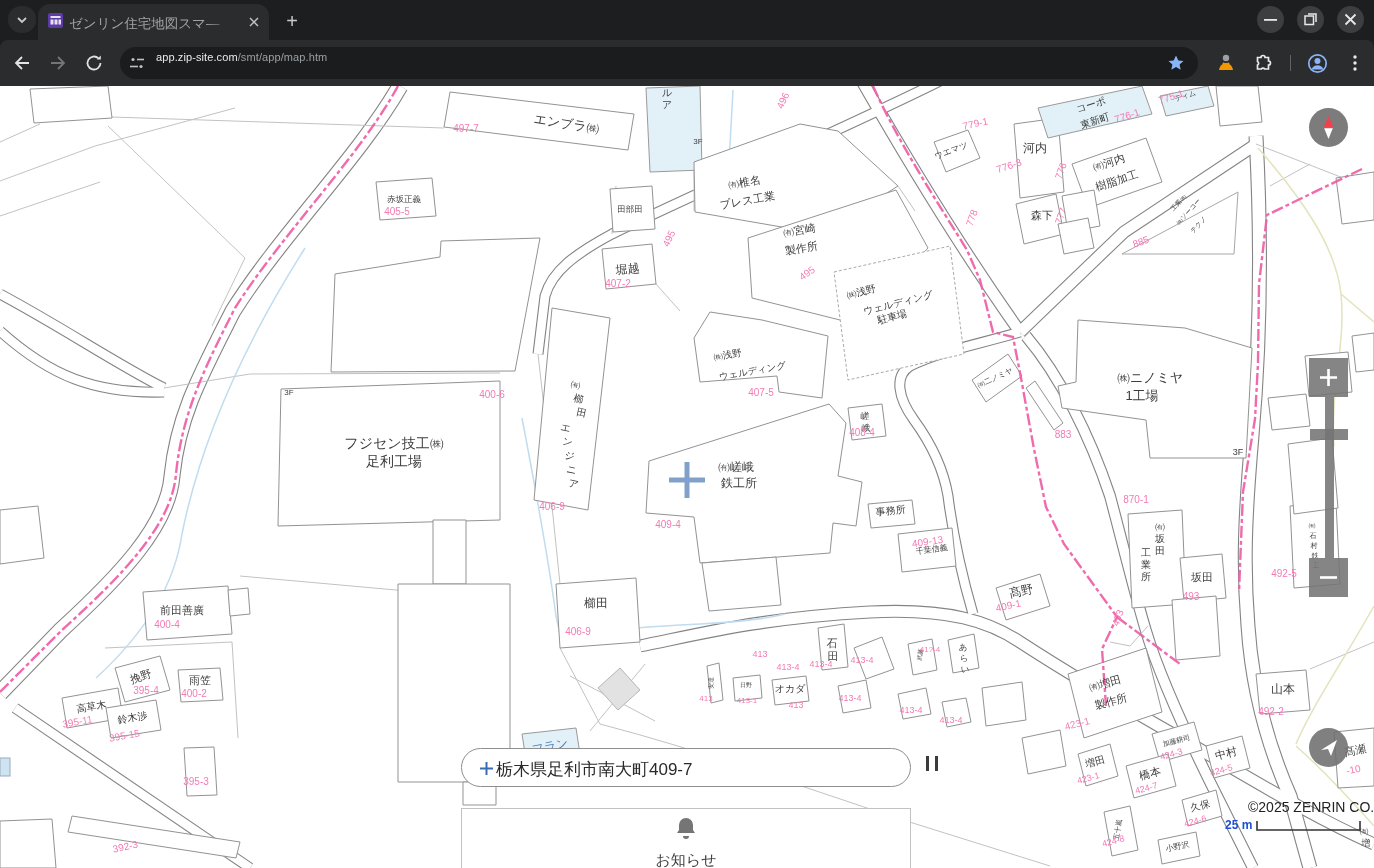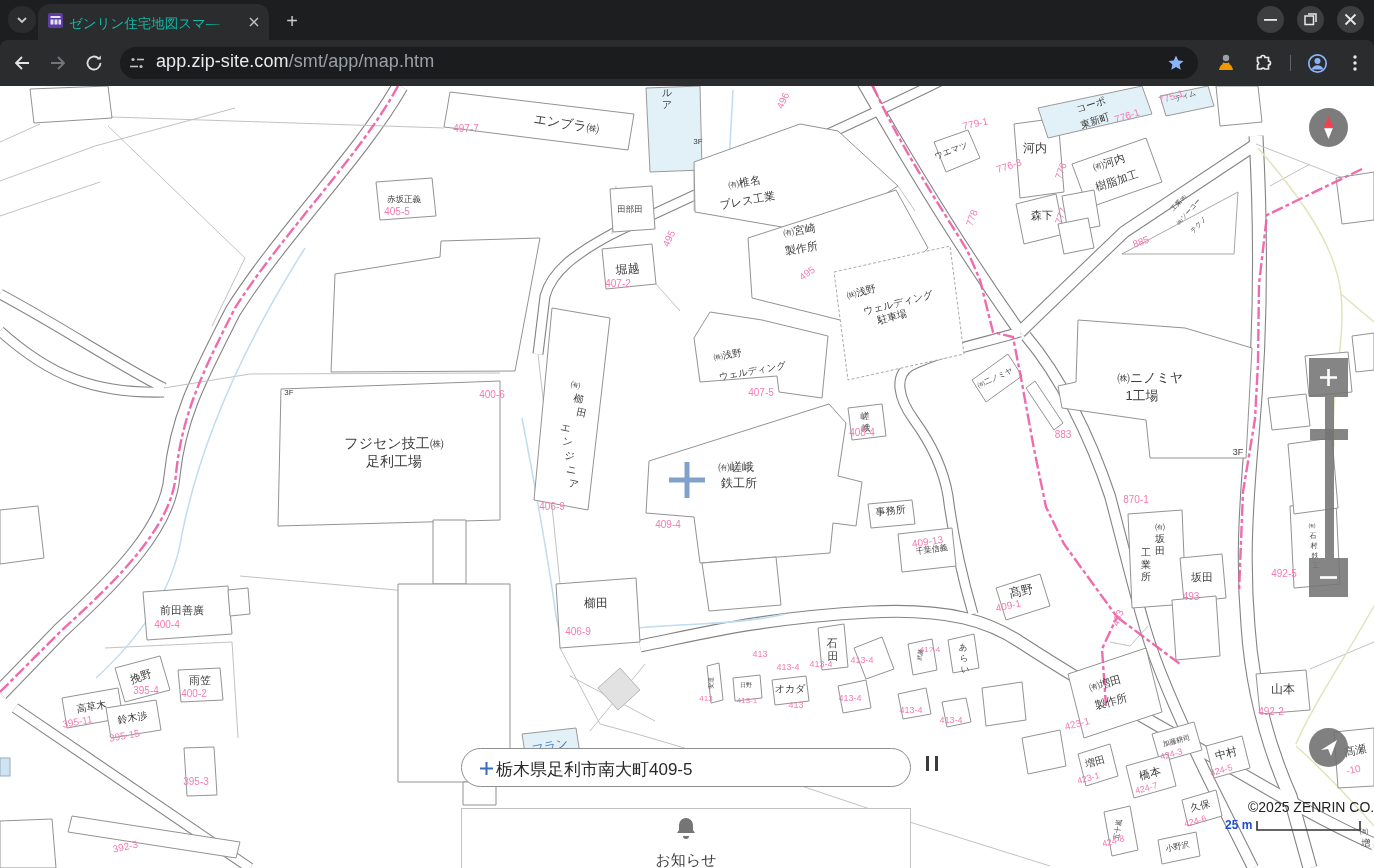--- a/index.html
+++ b/index.html
@@ -1,26 +1,26 @@
 <!DOCTYPE html>
 <html><head><meta charset="utf-8">
 <style>
 *{margin:0;padding:0;box-sizing:border-box}
 html,body{width:1374px;height:868px;overflow:hidden;background:#fff;font-family:"Liberation Sans",sans-serif}
 #strip{position:absolute;left:0;top:0;width:1374px;height:52px;background:#1d1e20}
 #tsearch{position:absolute;left:8px;top:6px;width:28px;height:27px;border-radius:13px;background:#2b2c2e;color:#c9cacb;text-align:center;line-height:25px;font-size:13px}
 #tab{position:absolute;left:38px;top:4px;width:231px;height:36px;background:#2b2c2e;border-radius:12px 12px 0 0}
 #fav{position:absolute;left:10px;top:9px;width:15px;height:15px;background:#5c3ba6;border-radius:2px}
-#tabtitle{position:absolute;left:31px;top:11px;width:168px;height:16px;font-size:13.5px;color:#14b8a6;white-space:nowrap;overflow:hidden;-webkit-mask-image:linear-gradient(90deg,#000 82%,transparent 97%)}
+#tabtitle{position:absolute;left:31px;top:11px;width:168px;height:16px;font-size:13.5px;color:#a3a3a3;white-space:nowrap;overflow:hidden;-webkit-mask-image:linear-gradient(90deg,#000 82%,transparent 97%)}
 #tabx{position:absolute;right:8px;top:11px;width:14px;height:14px;color:#c3c5c7;font-size:13px;line-height:14px;text-align:center}
 #newtab{position:absolute;left:278px;top:8px;width:28px;height:28px;color:#c8c9ca;font-size:20px;line-height:26px;text-align:center;font-weight:400}
 .winbtn{position:absolute;top:6px;width:27px;height:27px;border-radius:50%;background:#3d3e40}
 #toolbar{position:absolute;left:0;top:40px;width:1374px;height:46px;background:#2b2c2e;border-radius:8px 8px 0 0}
 #pill{position:absolute;left:120px;top:7px;width:1078px;height:32px;border-radius:16px;background:#1b1c1d}
-#url{position:absolute;left:156px;top:11px;font-size:18px;color:#e8eaed;letter-spacing:.1px}
+#url{position:absolute;left:156px;top:11px;font-size:11px;color:#e8eaed;letter-spacing:.1px}
 #url span{color:#9aa0a6}
 #map{position:absolute;left:0;top:86px;width:1374px;height:782px;background:#fff}
 .ov{position:absolute}
 .gbtn{position:absolute;width:39px;height:39px;background:rgba(116,116,116,.88);color:#fff;text-align:center}
 #spill{position:absolute;left:461px;top:748px;width:450px;height:39px;background:#fff;border:1px solid #8f8f8f;border-radius:20px}
 #spill .txt{position:absolute;left:34px;top:9px;font-size:17px;color:#2a2a2a}
 #bbar{position:absolute;left:461px;top:808px;width:450px;height:60px;background:#fff;border:1px solid #c2c2c2;border-bottom:none;display:flex}
 #bbar .cell{flex:1;position:relative;text-align:center}
 #bbar .cell+.cell{border-left:1px solid #ccc}
 #bbar .lbl{position:absolute;left:0;right:0;top:42px;font-size:15px;color:#3f3f3f}
@@ -414,21 +414,21 @@
       <path d="M11 19.5h17" stroke="#fff" stroke-width="2.6"></path>
     </svg></div>
 <div class="ov" style="left:1309px;top:728px;width:39px;height:39px;border-radius:50%;background:rgba(110,110,110,.88)">
 <svg width="39" height="39">
       <path d="M12 22 L28 12 L22 28 L19 21 Z" fill="#fff"></path>
     </svg></div>
 <div id="spill">
     <svg style="position:absolute;left:17px;top:12px" width="15" height="15">
       <path d="M7.5 1v13M1 7.5h13" stroke="#3a6cb4" stroke-width="2"></path>
     </svg>
-    <div class="txt">栃木県足利市南大町409-5</div>
+    <div class="txt">栃木県足利市南大町409-7</div>
   </div>
 <div class="ov" style="left:926px;top:756px;width:12px;height:15px;border-left:3px solid #3c3c3c;border-right:3px solid #3c3c3c"></div>
 <div id="bbar">
  <div class="cell"><svg style="margin-top:6px" width="28" height="28">
         <path d="M14 3a7 7 0 0 1 7 7v5l2 3H5l2-3v-5a7 7 0 0 1 7-7z" fill="#757575"></path>
         <path d="M11 21a3 3 0 0 0 6 0" fill="#757575"></path>
       </svg><div class="lbl">お知らせ</div></div>
 </div>
 <div id="scale">25 m</div>
 <svg class="ov" style="left:1256px;top:820px" width="106" height="12">

